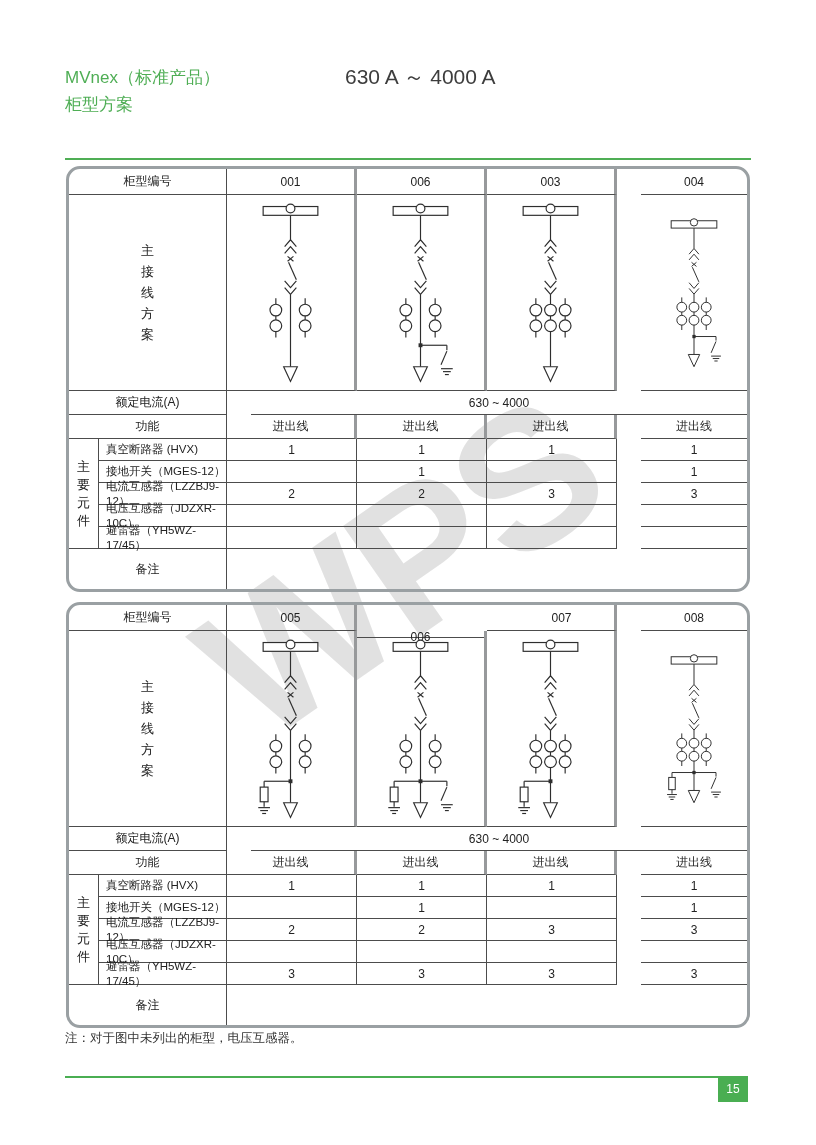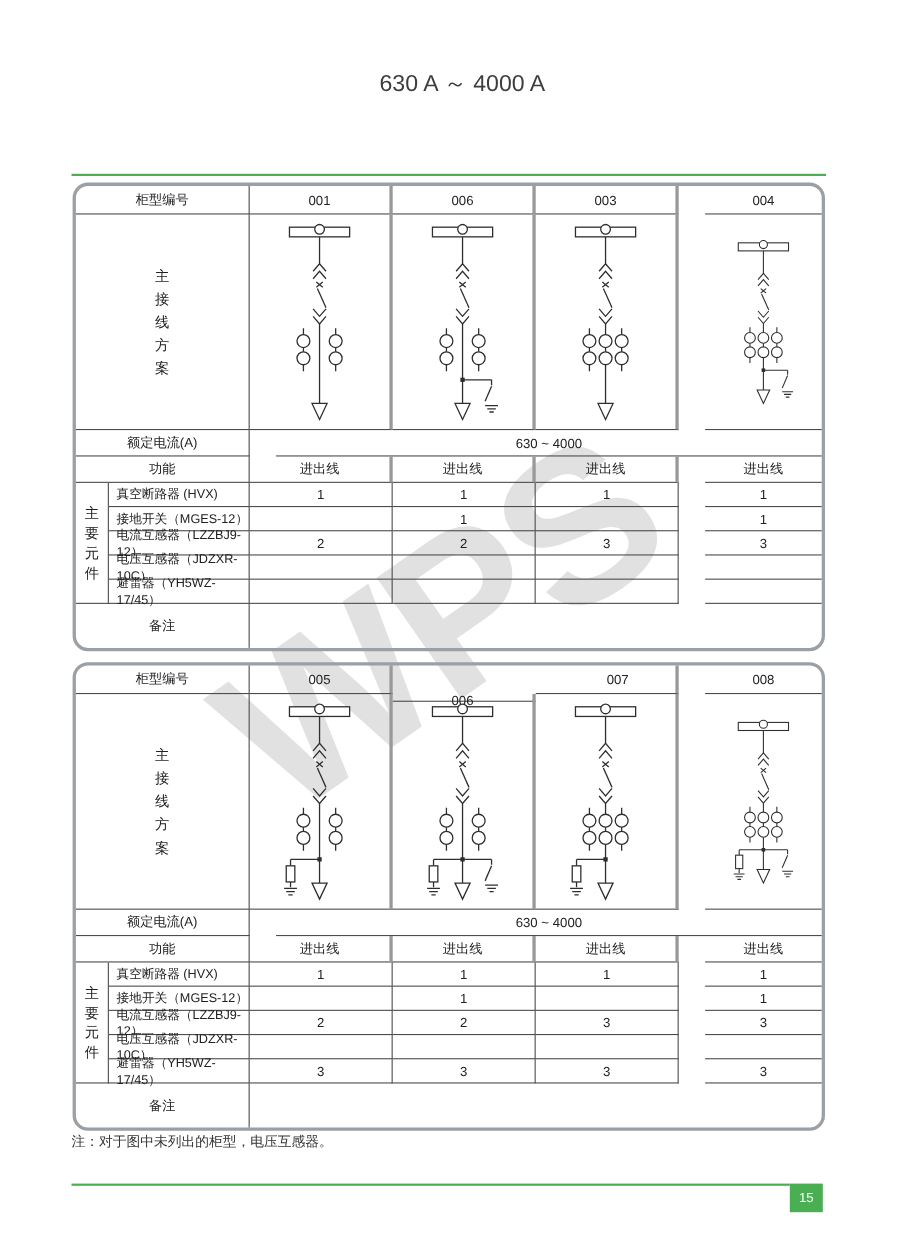--- a/index.html
+++ b/index.html
@@ -49,20 +49,22 @@
     position:absolute;left:718px;top:1076px;width:30px;height:26px;background:#4aae52;
     color:#ffffff;font-size:12px;display:flex;align-items:center;justify-content:center;z-index:2;
   }
 </style>
 </head>
 <body>
 
 <div class="watermark">WPS</div>
 
 <div class="hdr-left">
+  <div>MVnex（标准产品）</div>
+  <div>柜型方案</div>
 </div>
 <div class="hdr-right">
   <div>630 A ～ 4000 A</div>
 </div>
 <div class="green-rule"></div>
 
 <div class="sch-table" id="table-0">
     <div class="c" style="grid-area: 1 / 1 / auto / 3;">柜型编号</div>
     <div class="c thick" style="grid-area: 1 / 3;">001</div>
     <div class="c thick" style="grid-area: 1 / 4;">006</div>

